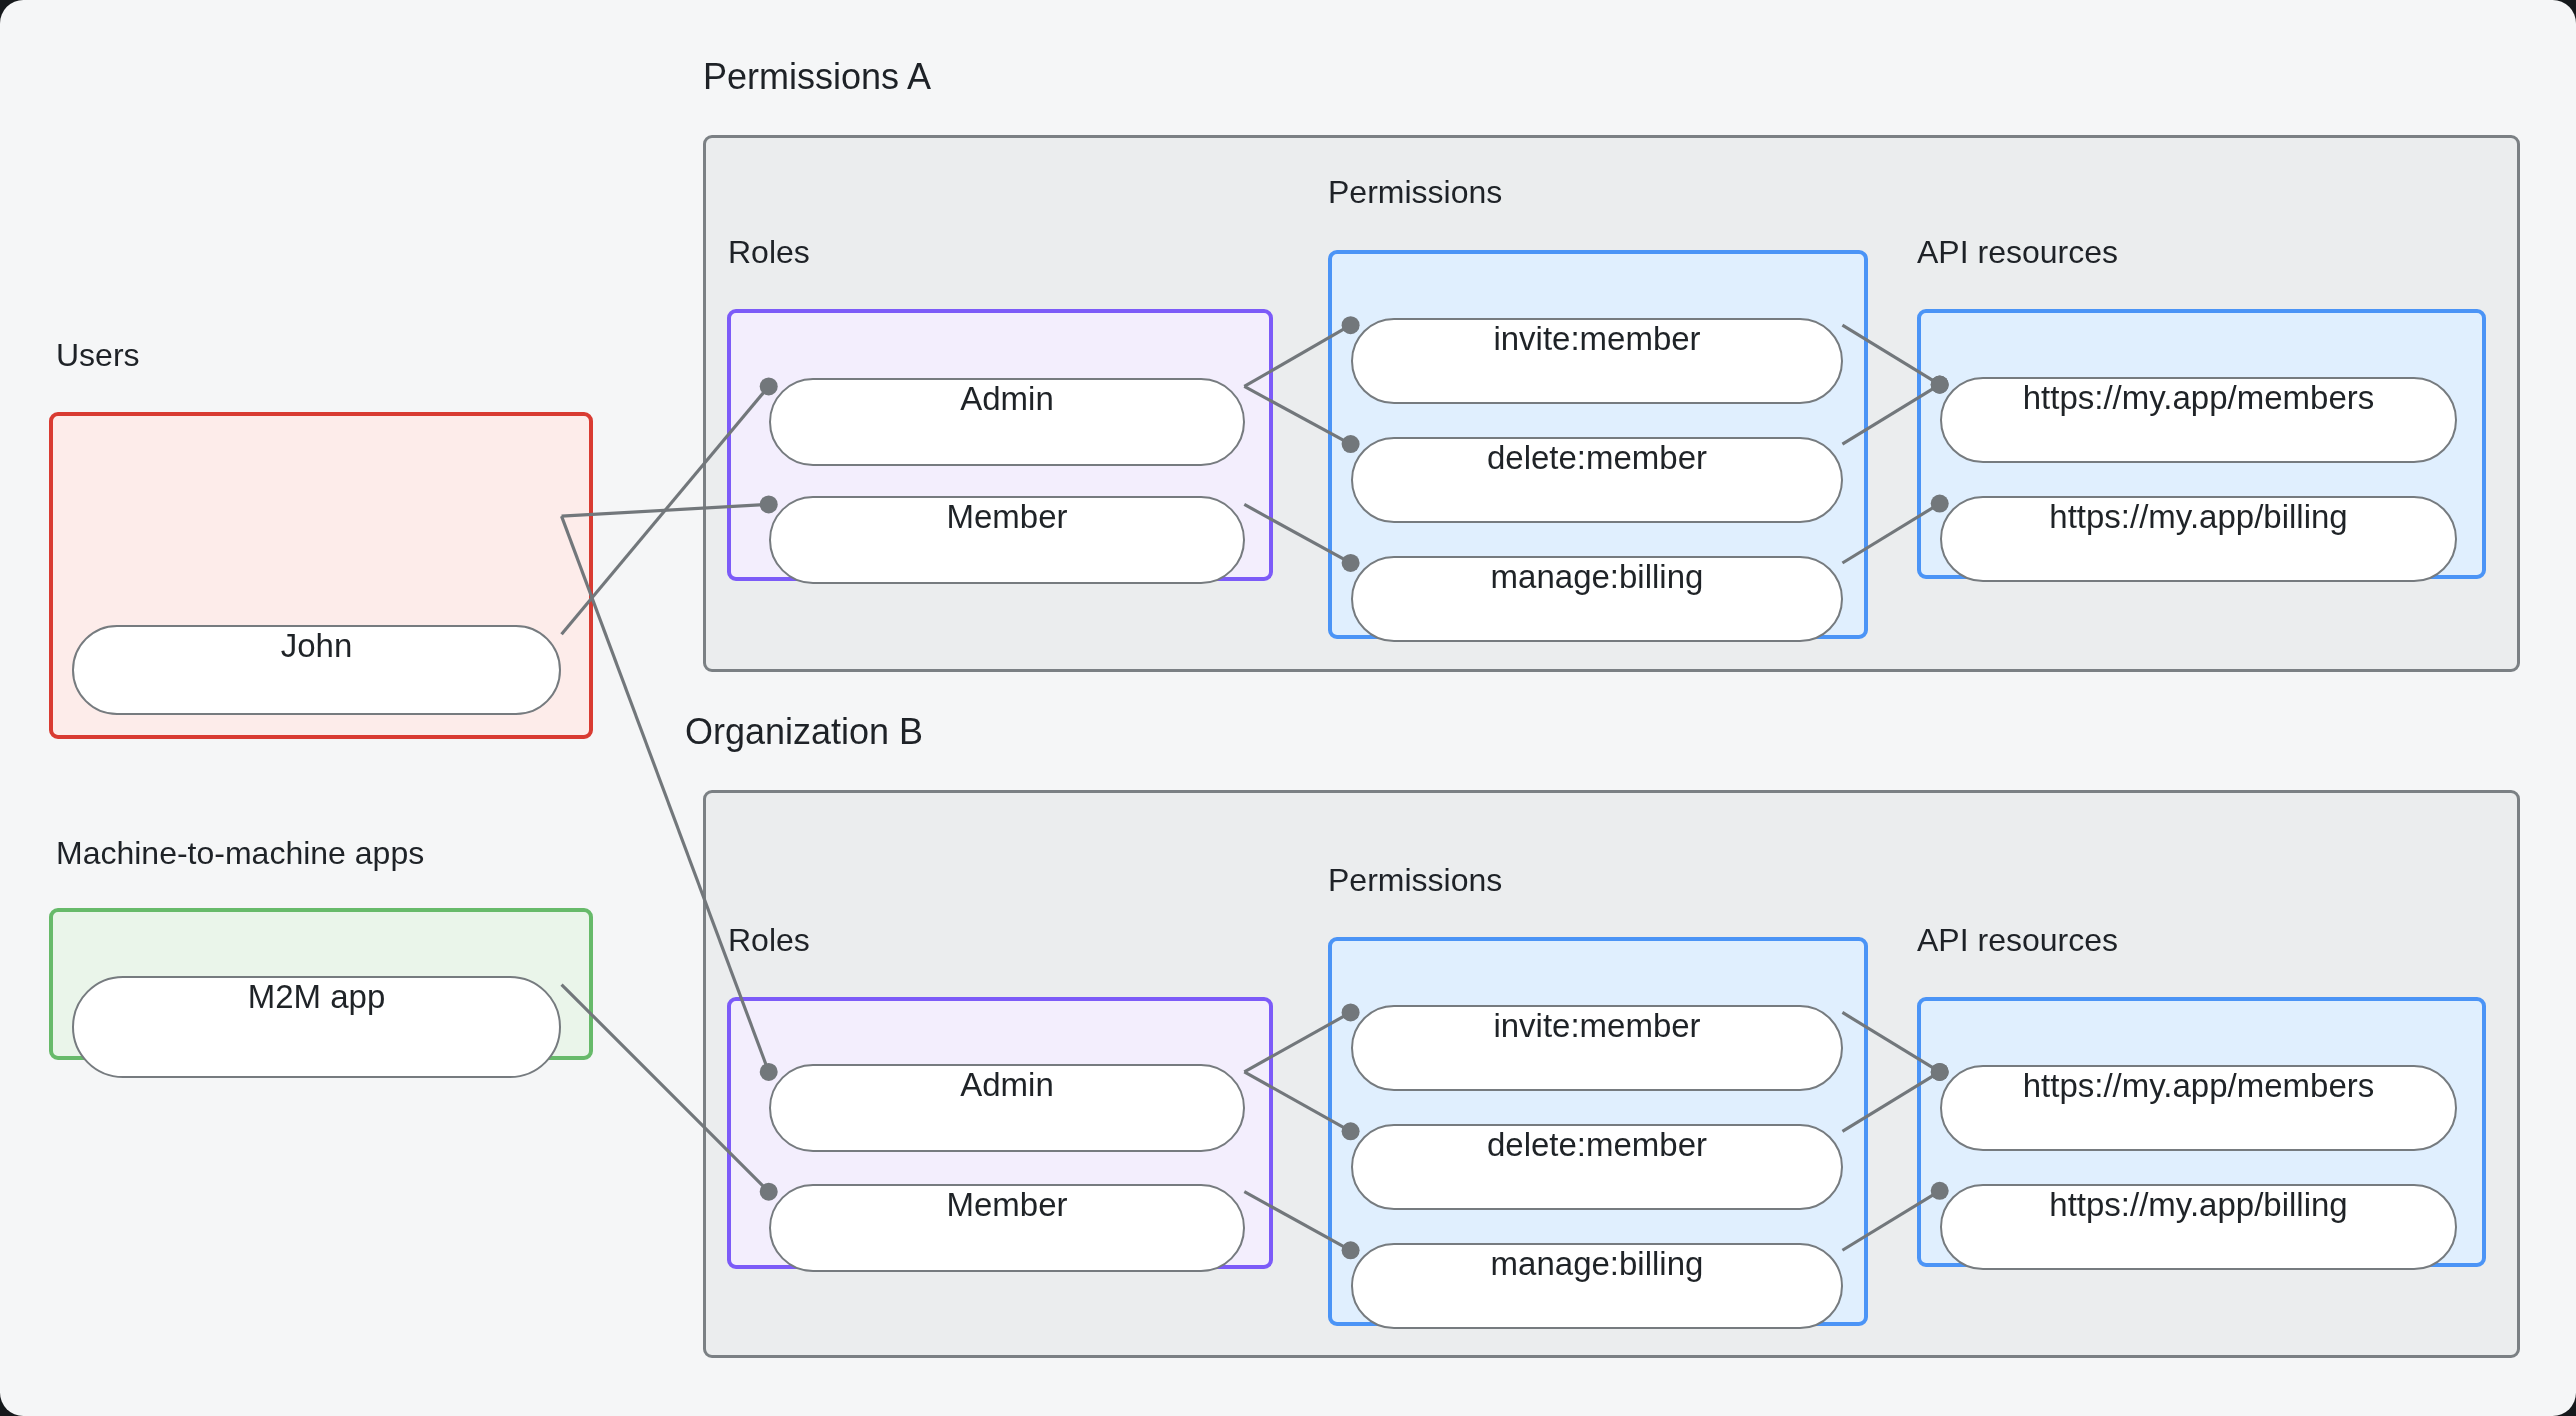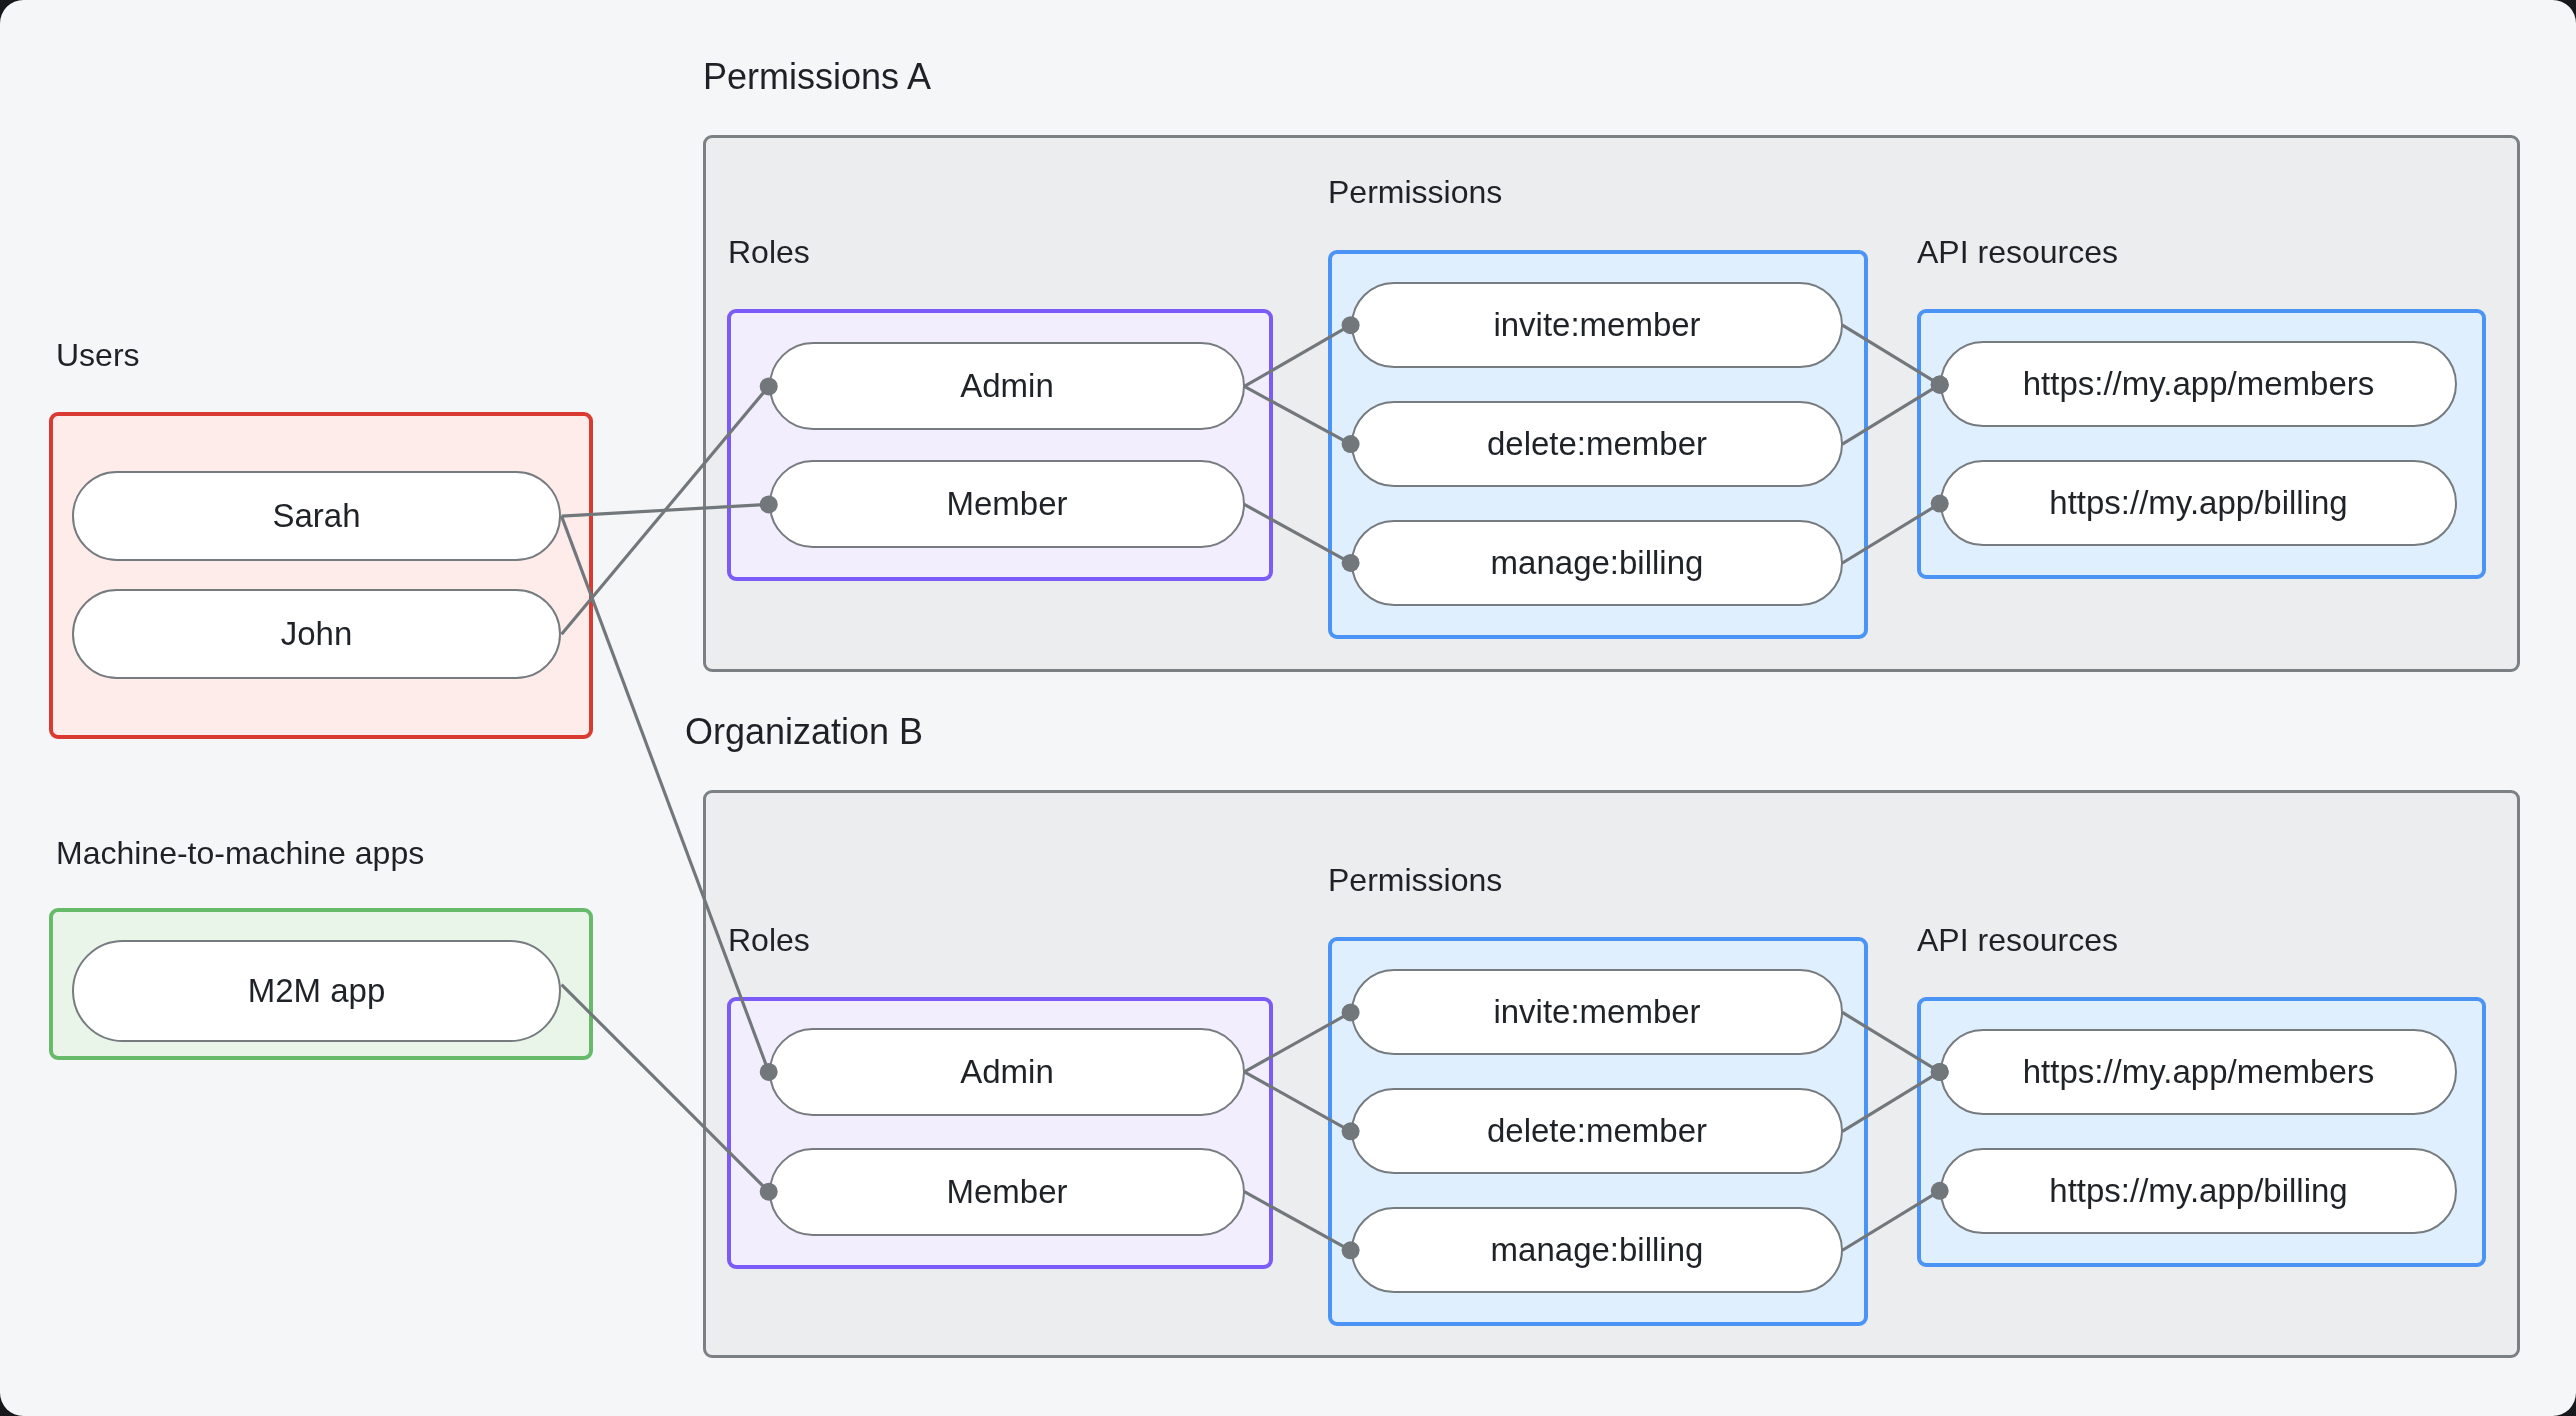--- a/index.html
+++ b/index.html
@@ -34,43 +34,41 @@
   .users-box{background:var(--users-box-bg,#fdecea);border:4.5px solid var(--users-box-border,#d93b32);}
   .m2m-box{background:var(--m2m-box-bg,#eaf5ea);border:4.5px solid var(--m2m-box-border,#67ba6a);}
   .roles-box{background:var(--roles-box-bg,#f3eefd);border:4.5px solid var(--roles-box-border,#7c5bf8);}
   .blue-box{background:var(--blue-box-bg,#e0effe);border:4.5px solid var(--blue-box-border,#4b94f6);}
   .pill{
     position:absolute;
     background:var(--pill-bg,#ffffff);
     border:2.7px solid var(--pill-border,#767b7f);
     border-radius:54px;
     box-sizing:border-box;
-    display:flex;align-items:center;justify-content:center;
+    display:flex;align-items:flex-start;justify-content:center;
     font-size:33px;
     color:#1f2327;
     white-space:nowrap;
     z-index:2;
+    margin-top:36px;
   }
   #connector-layer{
     position:absolute;left:0;top:0;width:2576px;height:1416px;
     z-index:5;pointer-events:none;
   }
 </style>
 </head>
 <body>
 
 <div id="diagram" style="--canvas-bg: #f5f6f7; --org-box-bg: #ebedee; --org-box-border: #7b8084; --users-box-bg: #fdecea; --users-box-border: #d93b32; --m2m-box-bg: #eaf5ea; --m2m-box-border: #67ba6a; --roles-box-bg: #f3eefd; --roles-box-border: #7c5bf8; --blue-box-bg: #e0effe; --blue-box-border: #4b94f6; --pill-bg: #ffffff; --pill-border: #767b7f; --connector: #72777b; --text: #1e2227;">
 
   <div class="section-label" style="left:56px;top:335px;">Users</div>
 
   <div class="group-box users-box" style="left:49px;top:412px;width:544px;height:327px;"></div>
 
-  <div class="pill" style="left:72px;top:471px;width:489px;height:90px;">
-    <span>Sarah</span>
-  </div>
   <div class="pill" style="left:72px;top:589px;width:489px;height:90px;">
     <span>John</span>
   </div>
 
   <div class="section-label" style="left:56px;top:833px;">Machine-to-machine apps</div>
 
   <div class="group-box m2m-box" style="left:49px;top:908px;width:544px;height:152px;"></div>
 
   <div class="pill" style="left:72px;top:940px;width:489px;height:102px;">
     <span>M2M app</span>

